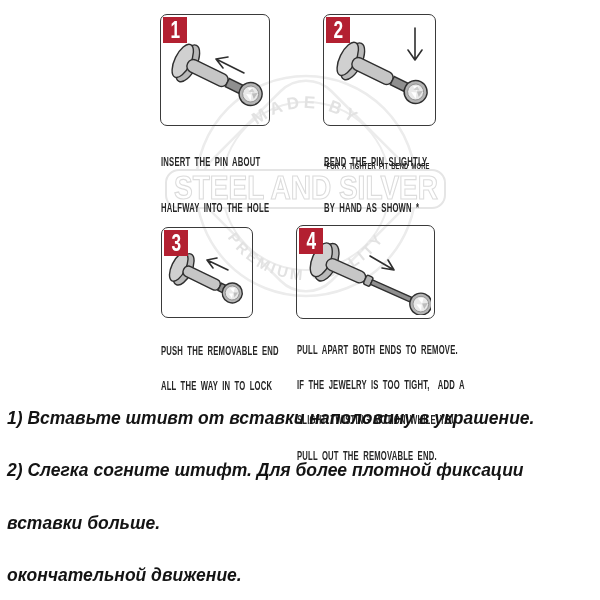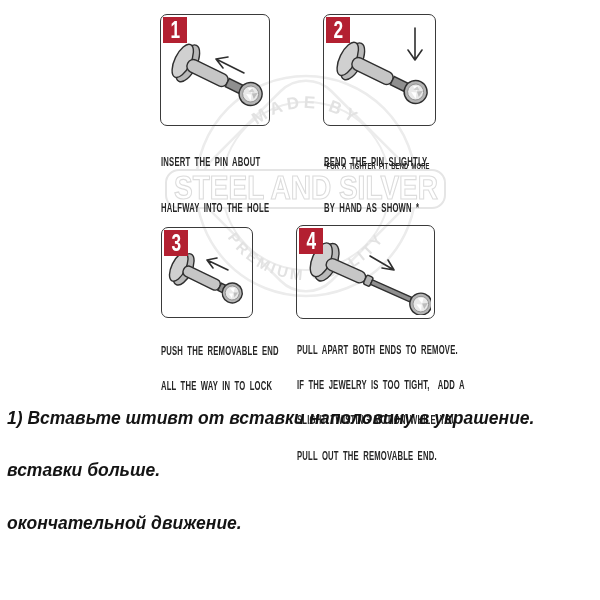--- a/index.html
+++ b/index.html
@@ -166,17 +166,18 @@
   </div>
   <div class="cap tight" style="left:297px;top:321px;">
     <div>PULL APART BOTH ENDS TO REMOVE.</div>
     <div>IF THE JEWELRY IS TOO TIGHT,  ADD A</div>
     <div>SLIGHT TWISTING MOTION WHILE YOU</div>
     <div>PULL OUT THE REMOVABLE END.</div>
   </div>
 
   <div class="ru">
     <div>1) Вставьте штивт от вставки наполовину в украшение.</div>
+    <div>2) Слегка согните штифт. Для более плотной фиксации</div>
     <div>вставки больше.</div>
     <div>окончательной движение.</div>
   </div>
 
 </div>
 
 </body></html>

